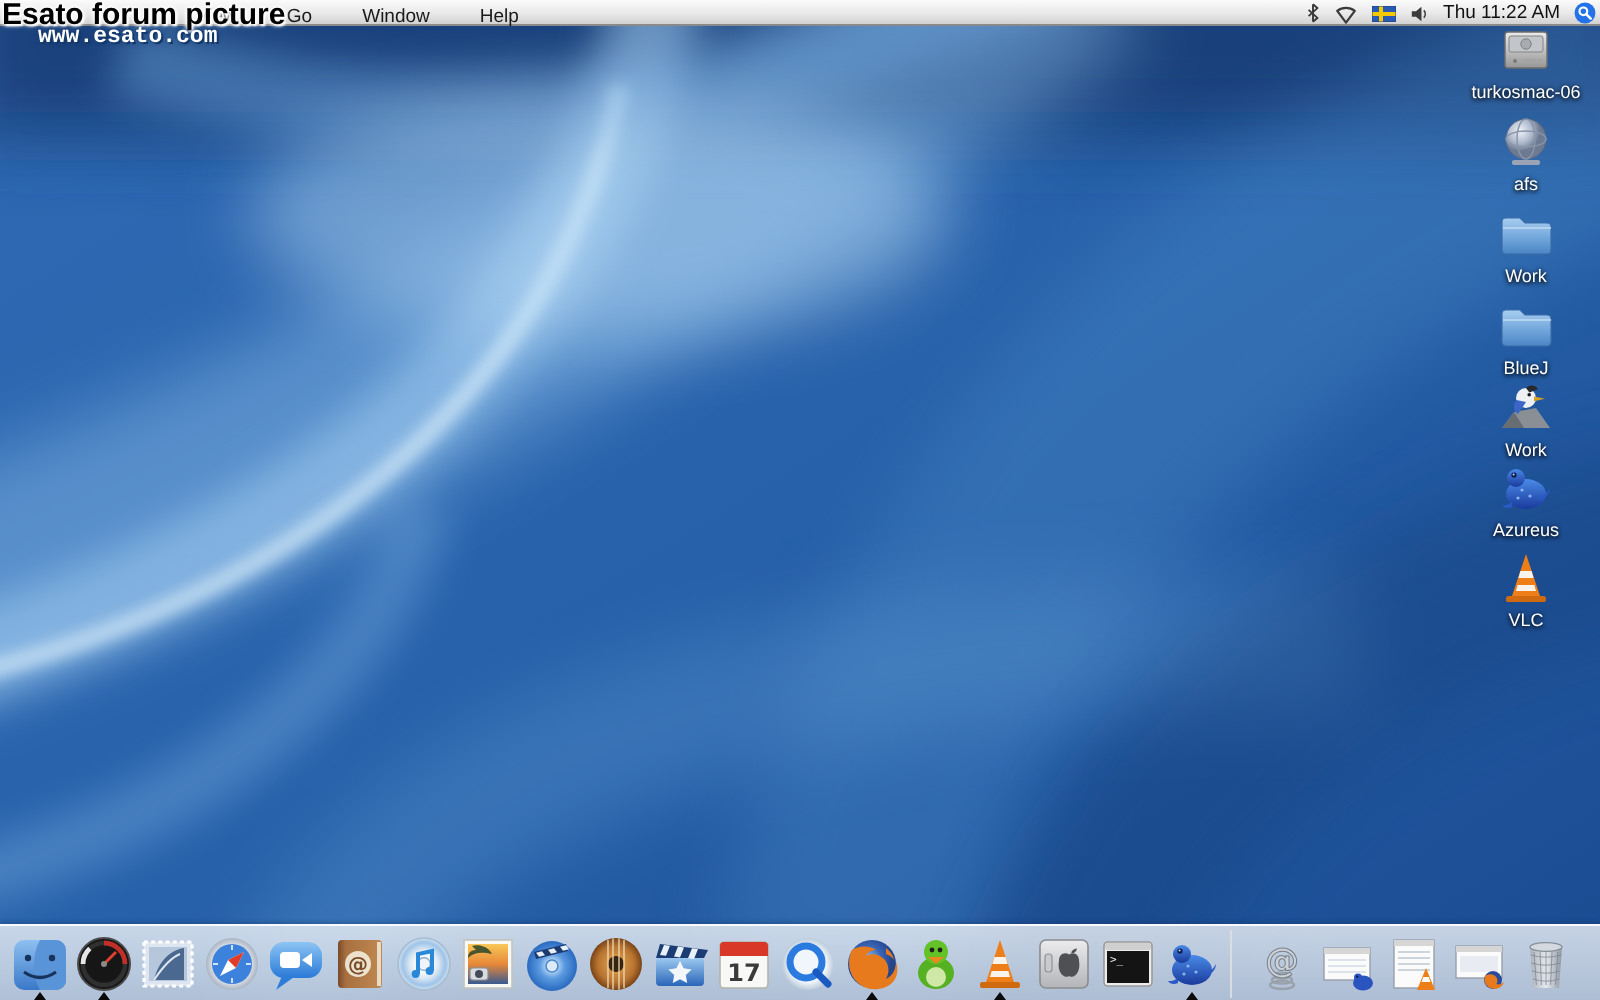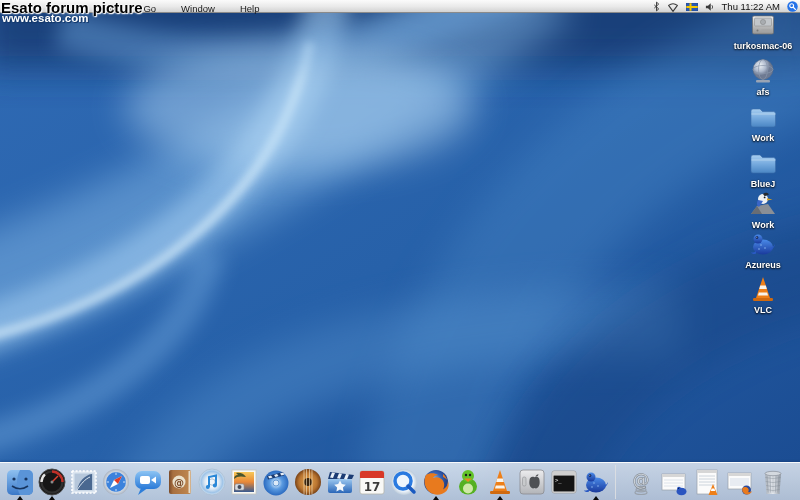--- a/index.html
+++ b/index.html
@@ -16,28 +16,28 @@
              border-bottom:1px solid #8a8a8a; z-index:30; }
   #menus { position:absolute; left:98px; top:0; height:17px; display:flex; gap:25px; align-items:center; }
   #menus span { font-size:9.5px; color:#1a1a1a; cursor:default; }
   #menubar-right { position:absolute; right:2px; top:0; height:13px; display:flex; align-items:center; gap:7px; }
   #menubar-right svg { display:block; }
   #clock { font-size:9.5px; color:#111; white-space:nowrap; }
 
   
   #wm1 { position:absolute; left:1px; top:-1px; z-index:40; font-size:15px; font-weight:bold; color:#000;
          text-shadow:0 0 2px #fff,0 0 2px #fff,0 0 3px #fff,1px 1px 1px #fff; }
-  #wm2 { position:absolute; left:2px; top:12px; z-index:40; font-size:11.5px; font-weight:bold; color:#fff;
-         text-shadow:1px 1px 0 #13386a, 0 0 2px #13386a; }
+  #wm2 { position:absolute; left:19px; top:12px; z-index:40; font-size:11.5px; font-weight:bold; color:#fff;
+         text-shadow:1px 1px 0 #13386a, 0 0 2px #13386a;font-family:Liberation Mono, monospace; }
 
   
   .desk-icon { position:absolute; right:6px; width:62px; text-align:center; z-index:10; cursor:default; }
   .desk-icon svg { width:30px; height:30px; display:block; margin:0 auto; }
   .di-label { display:block; margin-top:1px; font-size:9px; color:#fff;
-              text-shadow:0 1px 2px rgba(0,0,0,.85), 0 0 2px rgba(0,0,0,.6);font-weight:bold; }
+              text-shadow:0 1px 2px rgba(0,0,0,.85), 0 0 2px rgba(0,0,0,.6); }
 
   
   #dock { position:absolute; left:0; bottom:0; width:800px; height:38px; z-index:20;
           background:linear-gradient(rgba(235,240,246,.82), rgba(205,214,226,.82));
           border-top:1px solid rgba(255,255,255,.9);
           box-shadow:0 -1px 2px rgba(20,50,100,.35);
           display:flex; align-items:center; padding:0 5px; }
   #dock-left  { display:flex; gap:2px; }
   #dock-right { display:flex; gap:3px; margin-left:6px; }
   .dock-item { position:relative; width:30px; height:36px; display:flex; align-items:center; justify-content:center; cursor:default; }

